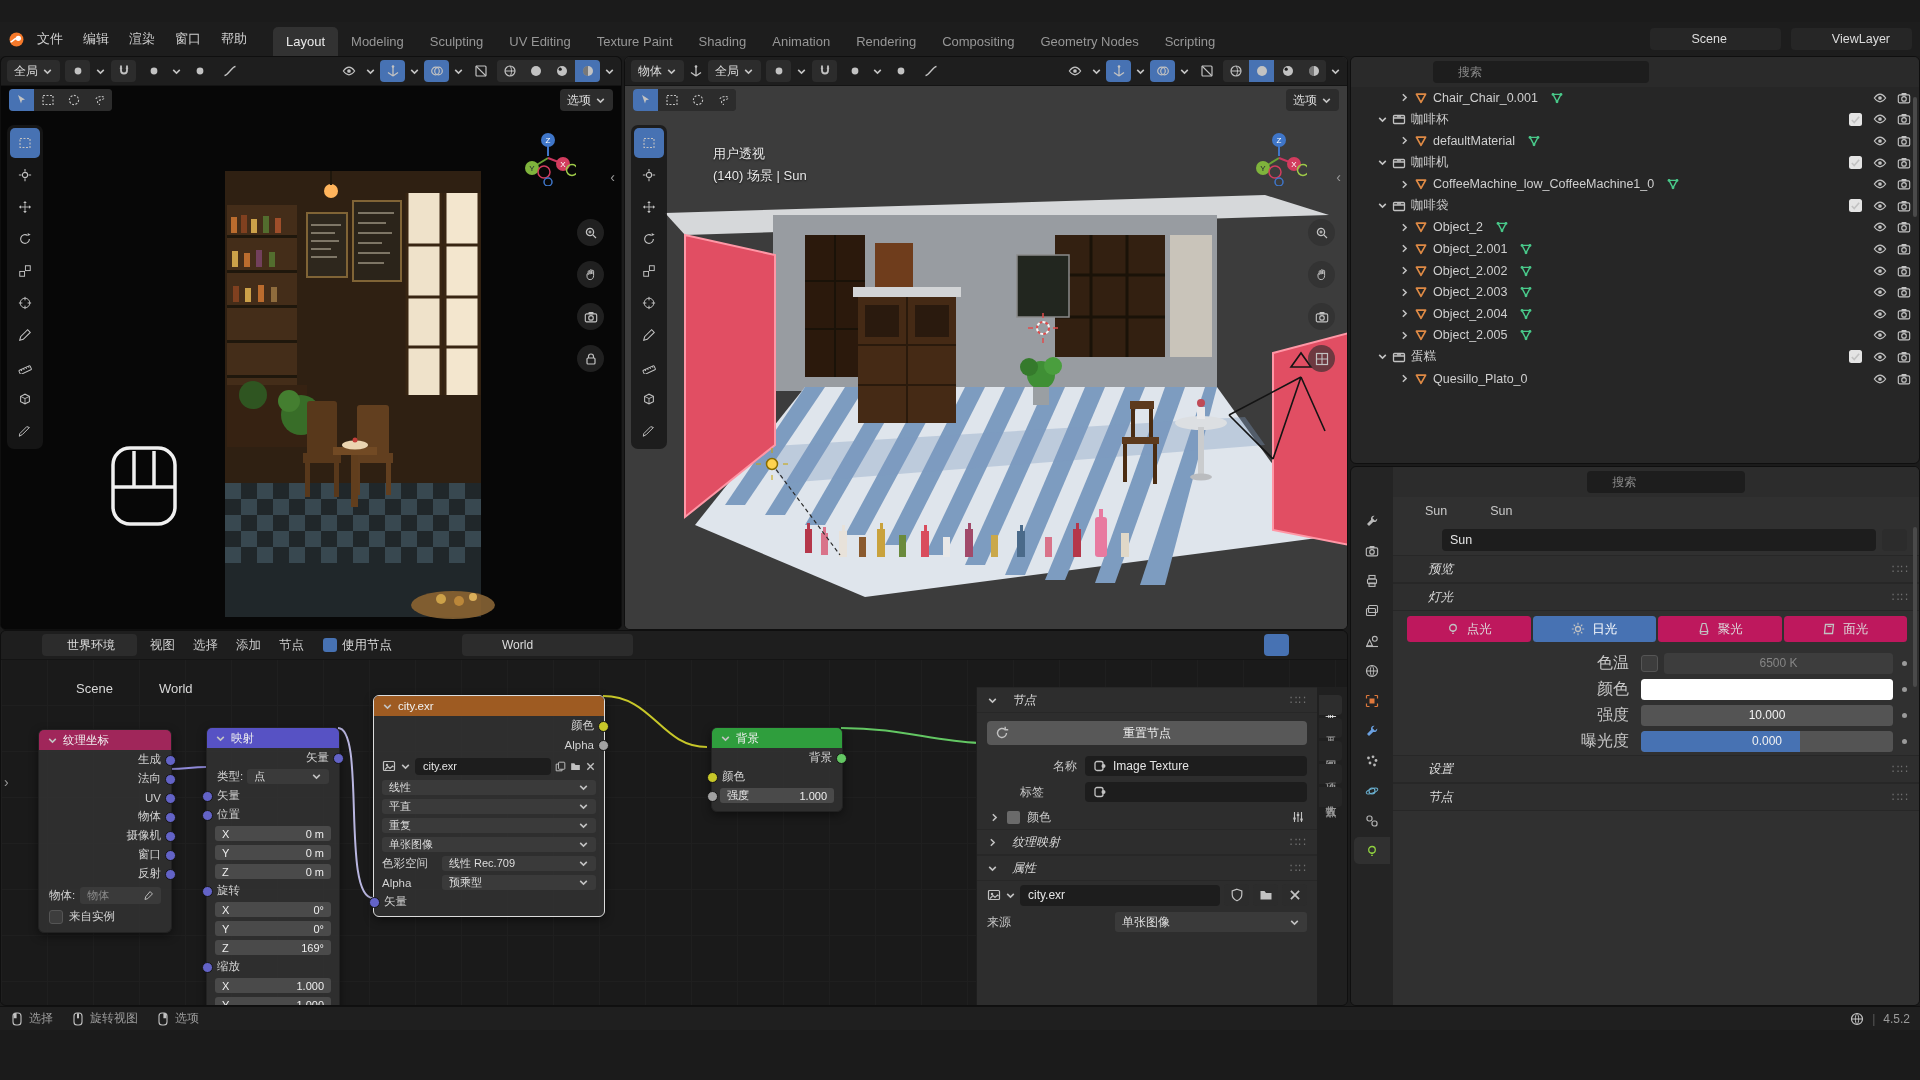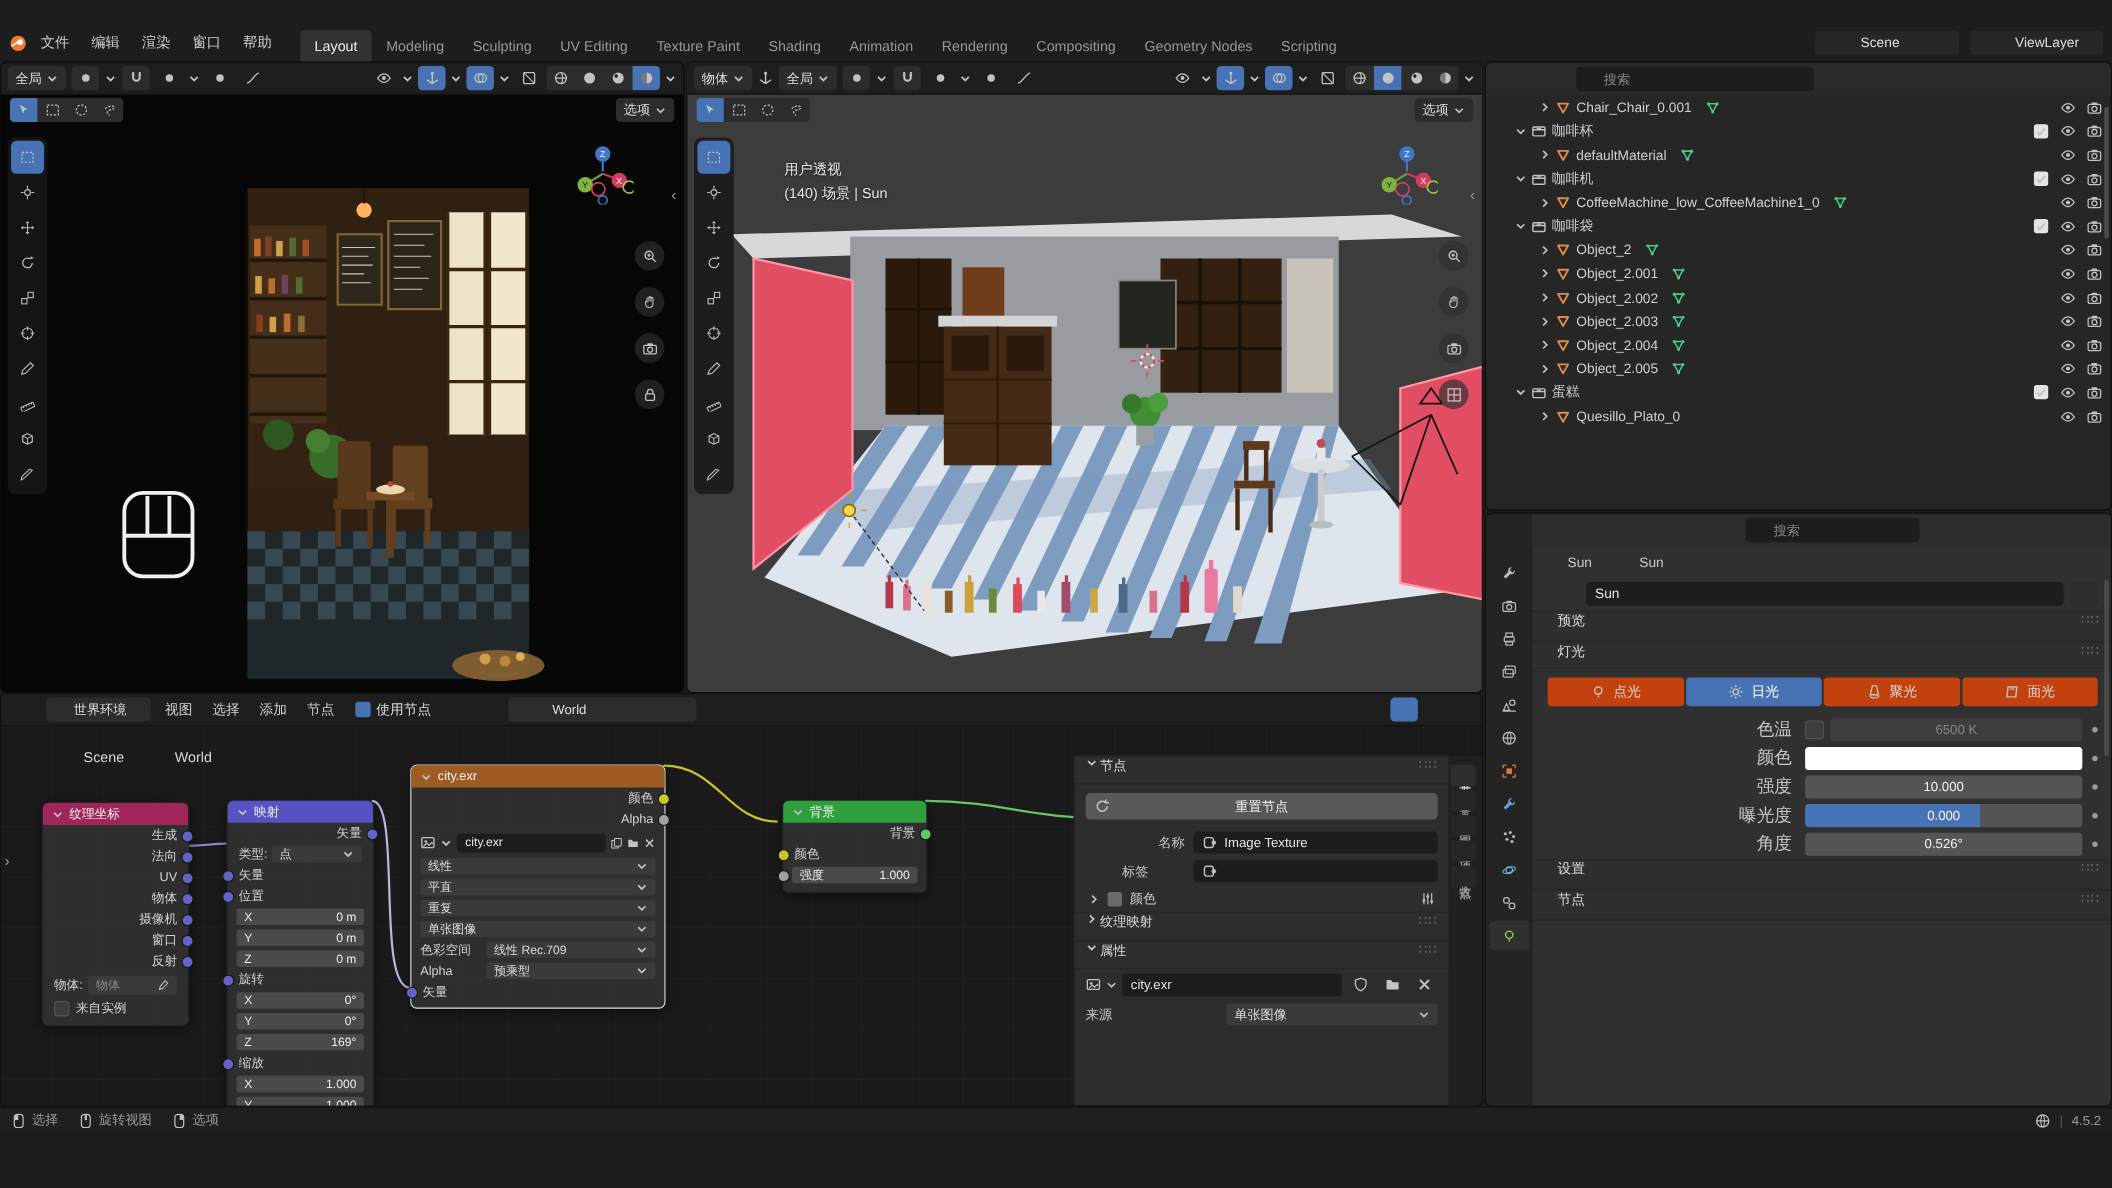--- a/index.html
+++ b/index.html
@@ -61,24 +61,24 @@
   .prow{display:flex;align-items:center;height:24px;padding-right:12px;position:relative;margin:2px 0;}
   .plabel{width:236px;text-align:right;padding-right:12px;color:#c6c6c6;font-size:16px;flex:none;}
   .pfield{flex:1;height:21px;background:#545454;border-radius:3.5px;display:flex;align-items:center;justify-content:center;font-size:12px;color:#f2f2f2;position:relative;overflow:hidden;}
   .pfield.dis{background:#3d3d3d;color:#858585;}
   .pfield.swatch{background:#ffffff;}
   .sliderfill{position:absolute;left:0;top:0;bottom:0;background:#4772b3;border-radius:3.5px 0 0 3.5px;}
   .sliderval{position:relative;z-index:1;}
   .dot{width:5px;height:5px;border-radius:50%;background:#9a9a9a;margin-left:9px;flex:none;}
   .pcheck{width:15px;height:15px;background:#4772b3;border-radius:3px;color:#fff;display:flex;align-items:center;justify-content:center;flex:none;}
   .pcheck.off{background:#3d3d3d;border:1px solid #555;}
-  .phead{height:26px;display:flex;gap:2px;padding:0 10px;background:#2e2e2e;border-top:1px solid #272727;border-bottom:1px solid #272727;font-size:12.5px;color:#dcdcdc;}
+  .phead{height:26px;display:flex;align-items:center;gap:14px;padding:0 10px;background:#2e2e2e;border-top:1px solid #272727;border-bottom:1px solid #272727;font-size:12.5px;color:#dcdcdc;font-style:italic;}
   .grip{margin-left:auto;color:#6f6f6f;font-size:12px;letter-spacing:1px;}
   .seg{display:flex;gap:2px;padding:5px 12px 7px 14px;}
-  .segb{flex:1;height:26px;background:#c2410c;border-radius:3.5px;display:flex;align-items:center;justify-content:center;gap:7px;font-size:12.5px;color:#ddd;}
+  .segb{flex:1;height:26px;background:#be185d;border-radius:3.5px;display:flex;align-items:center;justify-content:center;gap:7px;font-size:12.5px;color:#ddd;}
   .segb.on{background:#4772b3;color:#fff;}
   .dkfield{background:#1d1d1d;border-radius:4px;height:22px;display:flex;align-items:center;padding:0 8px;gap:6px;color:#e4e4e4;font-size:12.5px;}
   
   #shaderCanvas{position:absolute;left:0;top:28px;right:0;bottom:0;background:#1a1a1a;
     background-image:linear-gradient(#1f1f1f 1px,transparent 1px),linear-gradient(90deg,#1f1f1f 1px,transparent 1px);
     background-size:46px 46px;}
   .node{position:absolute;background:rgba(48,48,48,.97);border:1px solid #222;border-radius:6px;font-size:11.5px;color:#d2d2d2;z-index:3;box-shadow:0 3px 10px rgba(0,0,0,.45);}
   .node.active{border-color:#dcdcdc;}
   .node-h{height:20px;border-radius:5px 5px 0 0;display:flex;align-items:center;padding:0 8px;gap:5px;color:#f0f0f0;font-size:11.5px;}
   .nrow{height:19px;display:flex;align-items:center;padding:0 10px;position:relative;}
@@ -1829,27 +1829,20 @@
             <span class="dot"></span>
           </div>
           <div class="prow">
             <span class="plabel">曝光度</span>
             <div class="pfield">
               <div class="sliderfill" style="width:63%;"></div>
               <span class="sliderval">0.000</span>
             </div>
             <span class="dot"></span>
           </div>
-          <div class="prow">
-            <span class="plabel">角度</span>
-            <div class="pfield">
-              <span>0.526°</span>
-            </div>
-            <span class="dot"></span>
-          </div>
         </div>
       <div class="phead">
         <span class="ic sm"></span>
         <span>设置</span>
           <span class="grip">∷∷</span>
       </div>
       <div class="phead">
         <span class="ic sm"></span>
         <span>节点</span>
           <span class="grip">∷∷</span>

